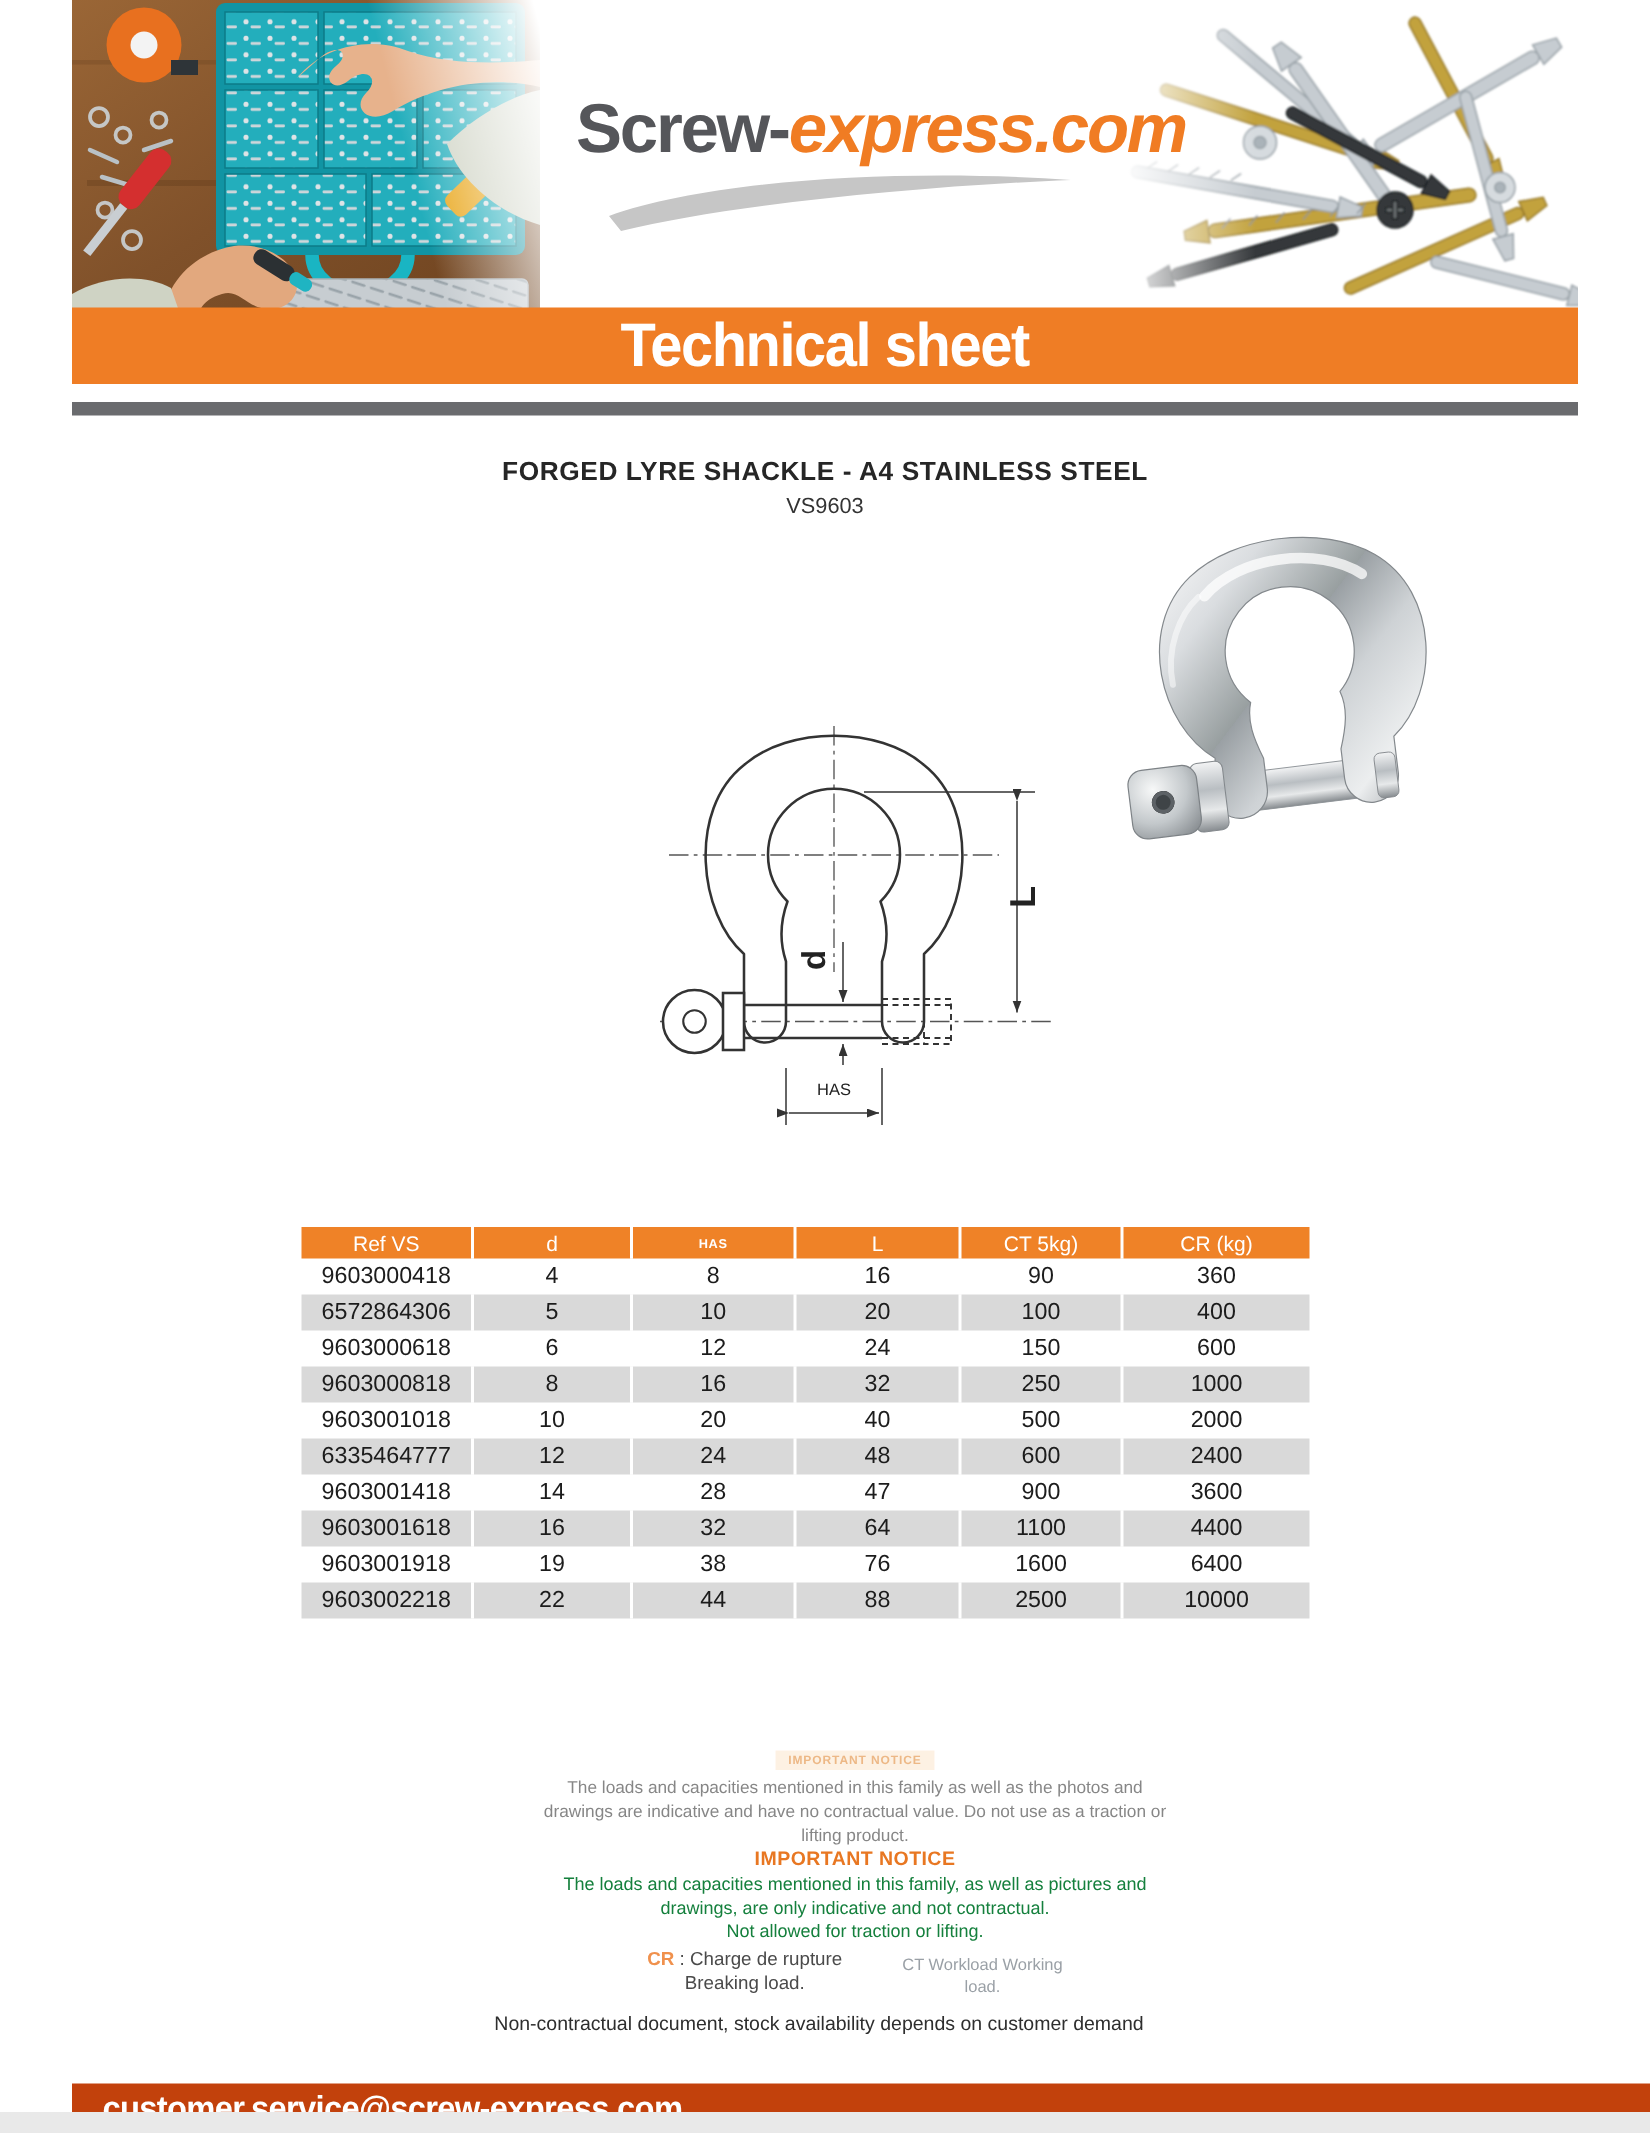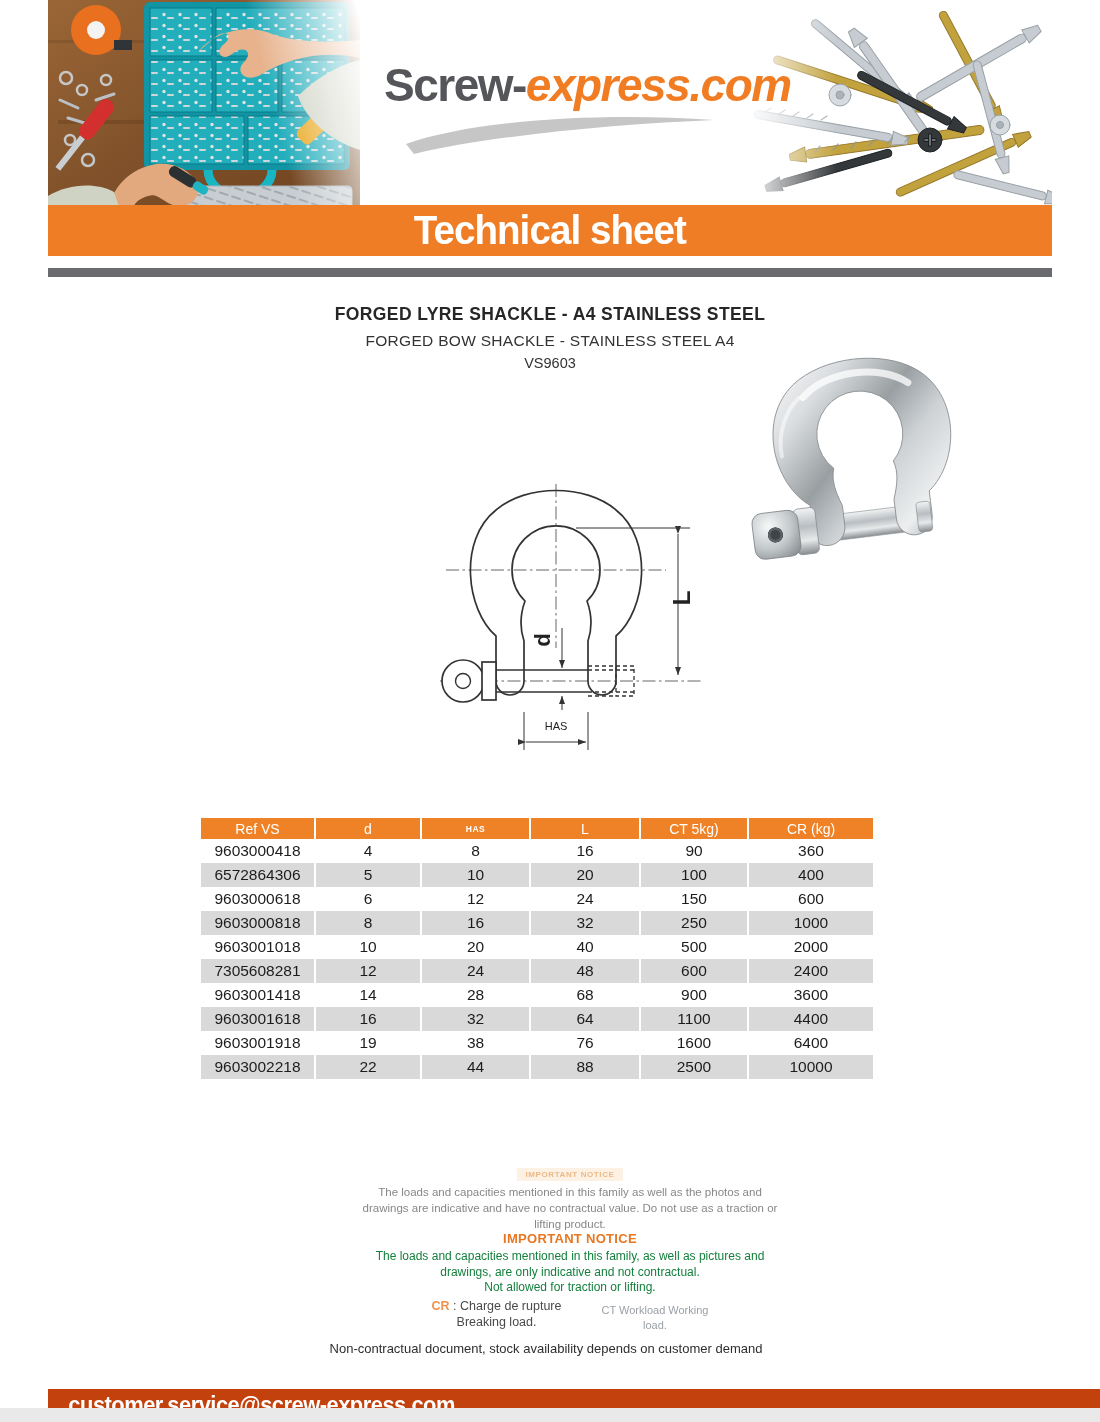--- a/index.html
+++ b/index.html
@@ -254,21 +254,20 @@
     </svg>
   </div>
 
   <div class="banner">
     <span>Technical sheet</span>
   </div>
   <div class="graybar"></div>
 
   <div class="titles">
     <div class="t1">FORGED LYRE SHACKLE - A4 STAINLESS STEEL</div>
-    <div class="t2">FORGED BOW SHACKLE - STAINLESS STEEL A4</div>
     <div class="t3">VS9603</div>
   </div>
 
   <div class="fig fig-drawing">
     <svg viewBox="0 0 268 288">
       <defs>
         <marker id="arr" markerWidth="10" markerHeight="8" refX="8" refY="3" orient="auto" markerUnits="userSpaceOnUse">
           <path d="M0,0 L8,3 L0,6 Z" fill="#333"></path>
         </marker>
         <marker id="arrS" markerWidth="10" markerHeight="8" refX="0" refY="3" orient="auto-start-reverse" markerUnits="userSpaceOnUse">
@@ -436,32 +435,32 @@
         </tr>
         <tr>
           <td>9603001018</td>
           <td>10</td>
           <td>20</td>
           <td>40</td>
           <td>500</td>
           <td>2000</td>
         </tr>
         <tr>
-          <td>7305608281</td>
+          <td>6335464777</td>
           <td>12</td>
           <td>24</td>
           <td>48</td>
           <td>600</td>
           <td>2400</td>
         </tr>
         <tr>
           <td>9603001418</td>
           <td>14</td>
           <td>28</td>
-          <td>68</td>
+          <td>47</td>
           <td>900</td>
           <td>3600</td>
         </tr>
         <tr>
           <td>9603001618</td>
           <td>16</td>
           <td>32</td>
           <td>64</td>
           <td>1100</td>
           <td>4400</td>

